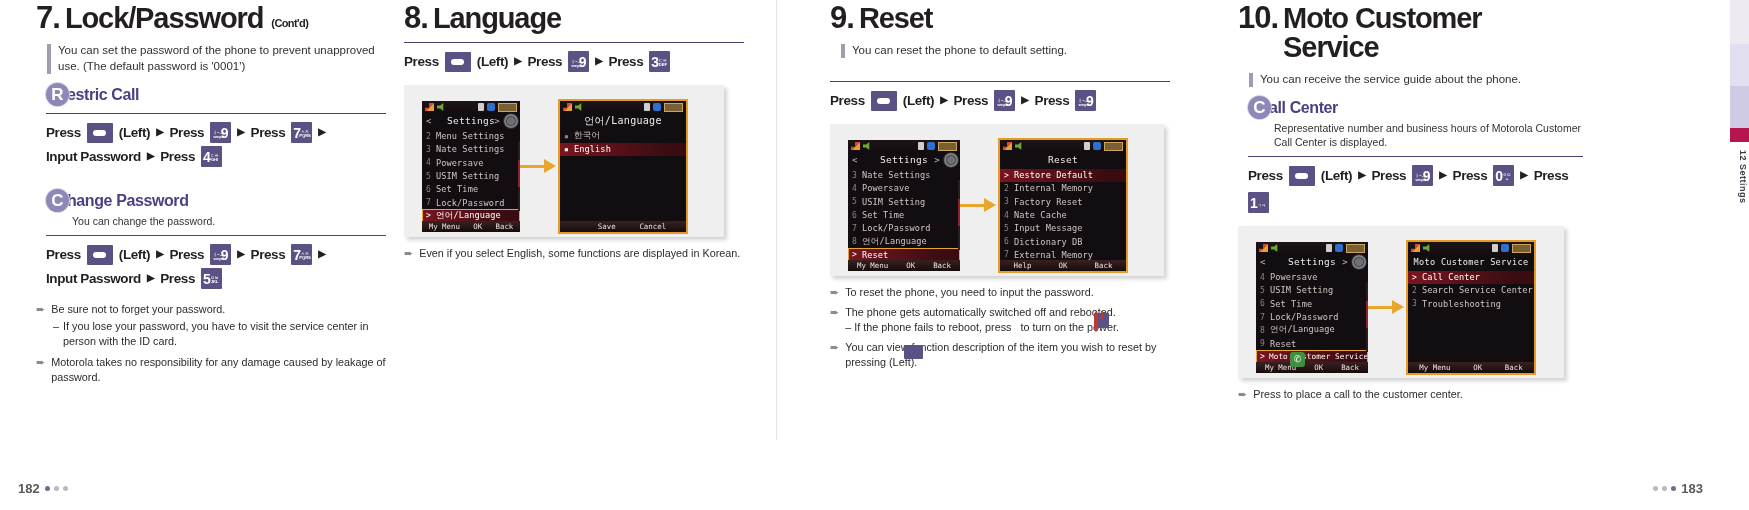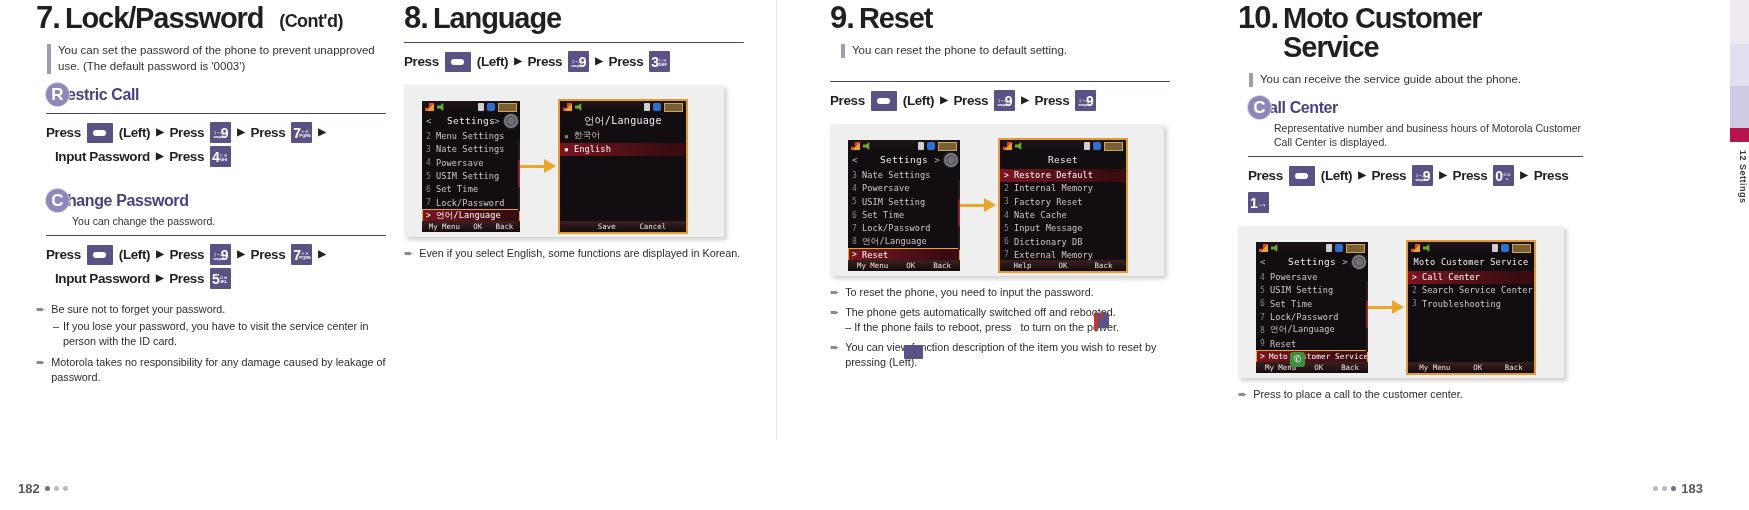--- a/index.html
+++ b/index.html
@@ -37,21 +37,21 @@
   .c4{left:1238px;width:345px;}
 
   
   .sec-h{display:flex;align-items:baseline;gap:5px;margin:0;padding-top:2px;}
   .sec-num{
     font-size:31px;font-weight:bold;letter-spacing:-1px;line-height:1;
     font-family:"Liberation Sans", sans-serif;
   }
   .sec-num .dot{font-size:31px;}
   .sec-title{font-size:29px;font-weight:bold;letter-spacing:-1.1px;line-height:1;}
-  .sec-sub{font-size:18px;font-weight:bold;letter-spacing:-.6px;margin-left:11px;position:relative;top:-1px;}
+  .sec-sub{font-size:11px;font-weight:bold;letter-spacing:-.6px;margin-left:3px;position:relative;top:-1px;}
 
   
   .intro{display:flex;gap:7px;margin-top:9px;padding-left:11px;}
   .qbar{width:4px;min-width:4px;background:#9e9eb0;margin-top:2px;}
   .intro-tx{font-size:11.5px;line-height:16px;color:#303030;}
 
   
   .sub-blk{margin-top:9px;padding-left:10px;position:relative;}
   .sub-head{display:flex;align-items:center;}
   .circ{
@@ -63,21 +63,21 @@
     position:relative;left:0;z-index:1;
   }
   .sub-word{font-size:16px;font-weight:bold;color:#4b4080;margin-left:-2px;letter-spacing:-.4px;}
   .sub-desc{font-size:10.5px;color:#333;margin-top:2px;padding-left:26px;line-height:14px;}
 
   
   .rule{height:1px;background:#4a4273;margin:7px 0 0 0;}
 
   
   .press-row{display:flex;align-items:center;flex-wrap:wrap;gap:6px;margin-top:8px;font-size:13.5px;font-weight:bold;letter-spacing:-.4px;}
-  .press-row.tight{margin-top:3px;margin-left:9px;}
+  .press-row.tight{margin-top:3px;}
   .arrowt{font-size:10px;position:relative;top:-1px;}
 
   
   .key{
     display:inline-flex;align-items:flex-end;justify-content:center;
     background:#5b5184;color:#ffffff;
     width:21px;height:21px;position:relative;vertical-align:middle;
     border-radius:1px;
   }
   .key .num{font-size:14px;font-weight:bold;line-height:1;position:absolute;left:2px;bottom:3px;}
@@ -194,21 +194,21 @@
 
   <div class="col c1">
     <div class="sec-h">
       <span class="sec-num"><span>7</span><span class="dot">.</span></span>
       <span class="sec-title">Lock/Password</span>
       <span class="sec-sub">(Cont'd)</span>
     </div>
 
     <div class="intro">
       <div class="qbar"></div>
-      <div class="intro-tx">You can set the password of the phone to prevent unapproved use. (The default password is '0003')</div>
+      <div class="intro-tx">You can set the password of the phone to prevent unapproved use. (The default password is '0001')</div>
     </div>
 
     <div class="sub-blk">
       <div class="sub-head">
         <span class="circ">R</span>
         <span class="sub-word">estric Call</span>
       </div>
       <div class="rule"></div>
 
       <div class="press-row">

